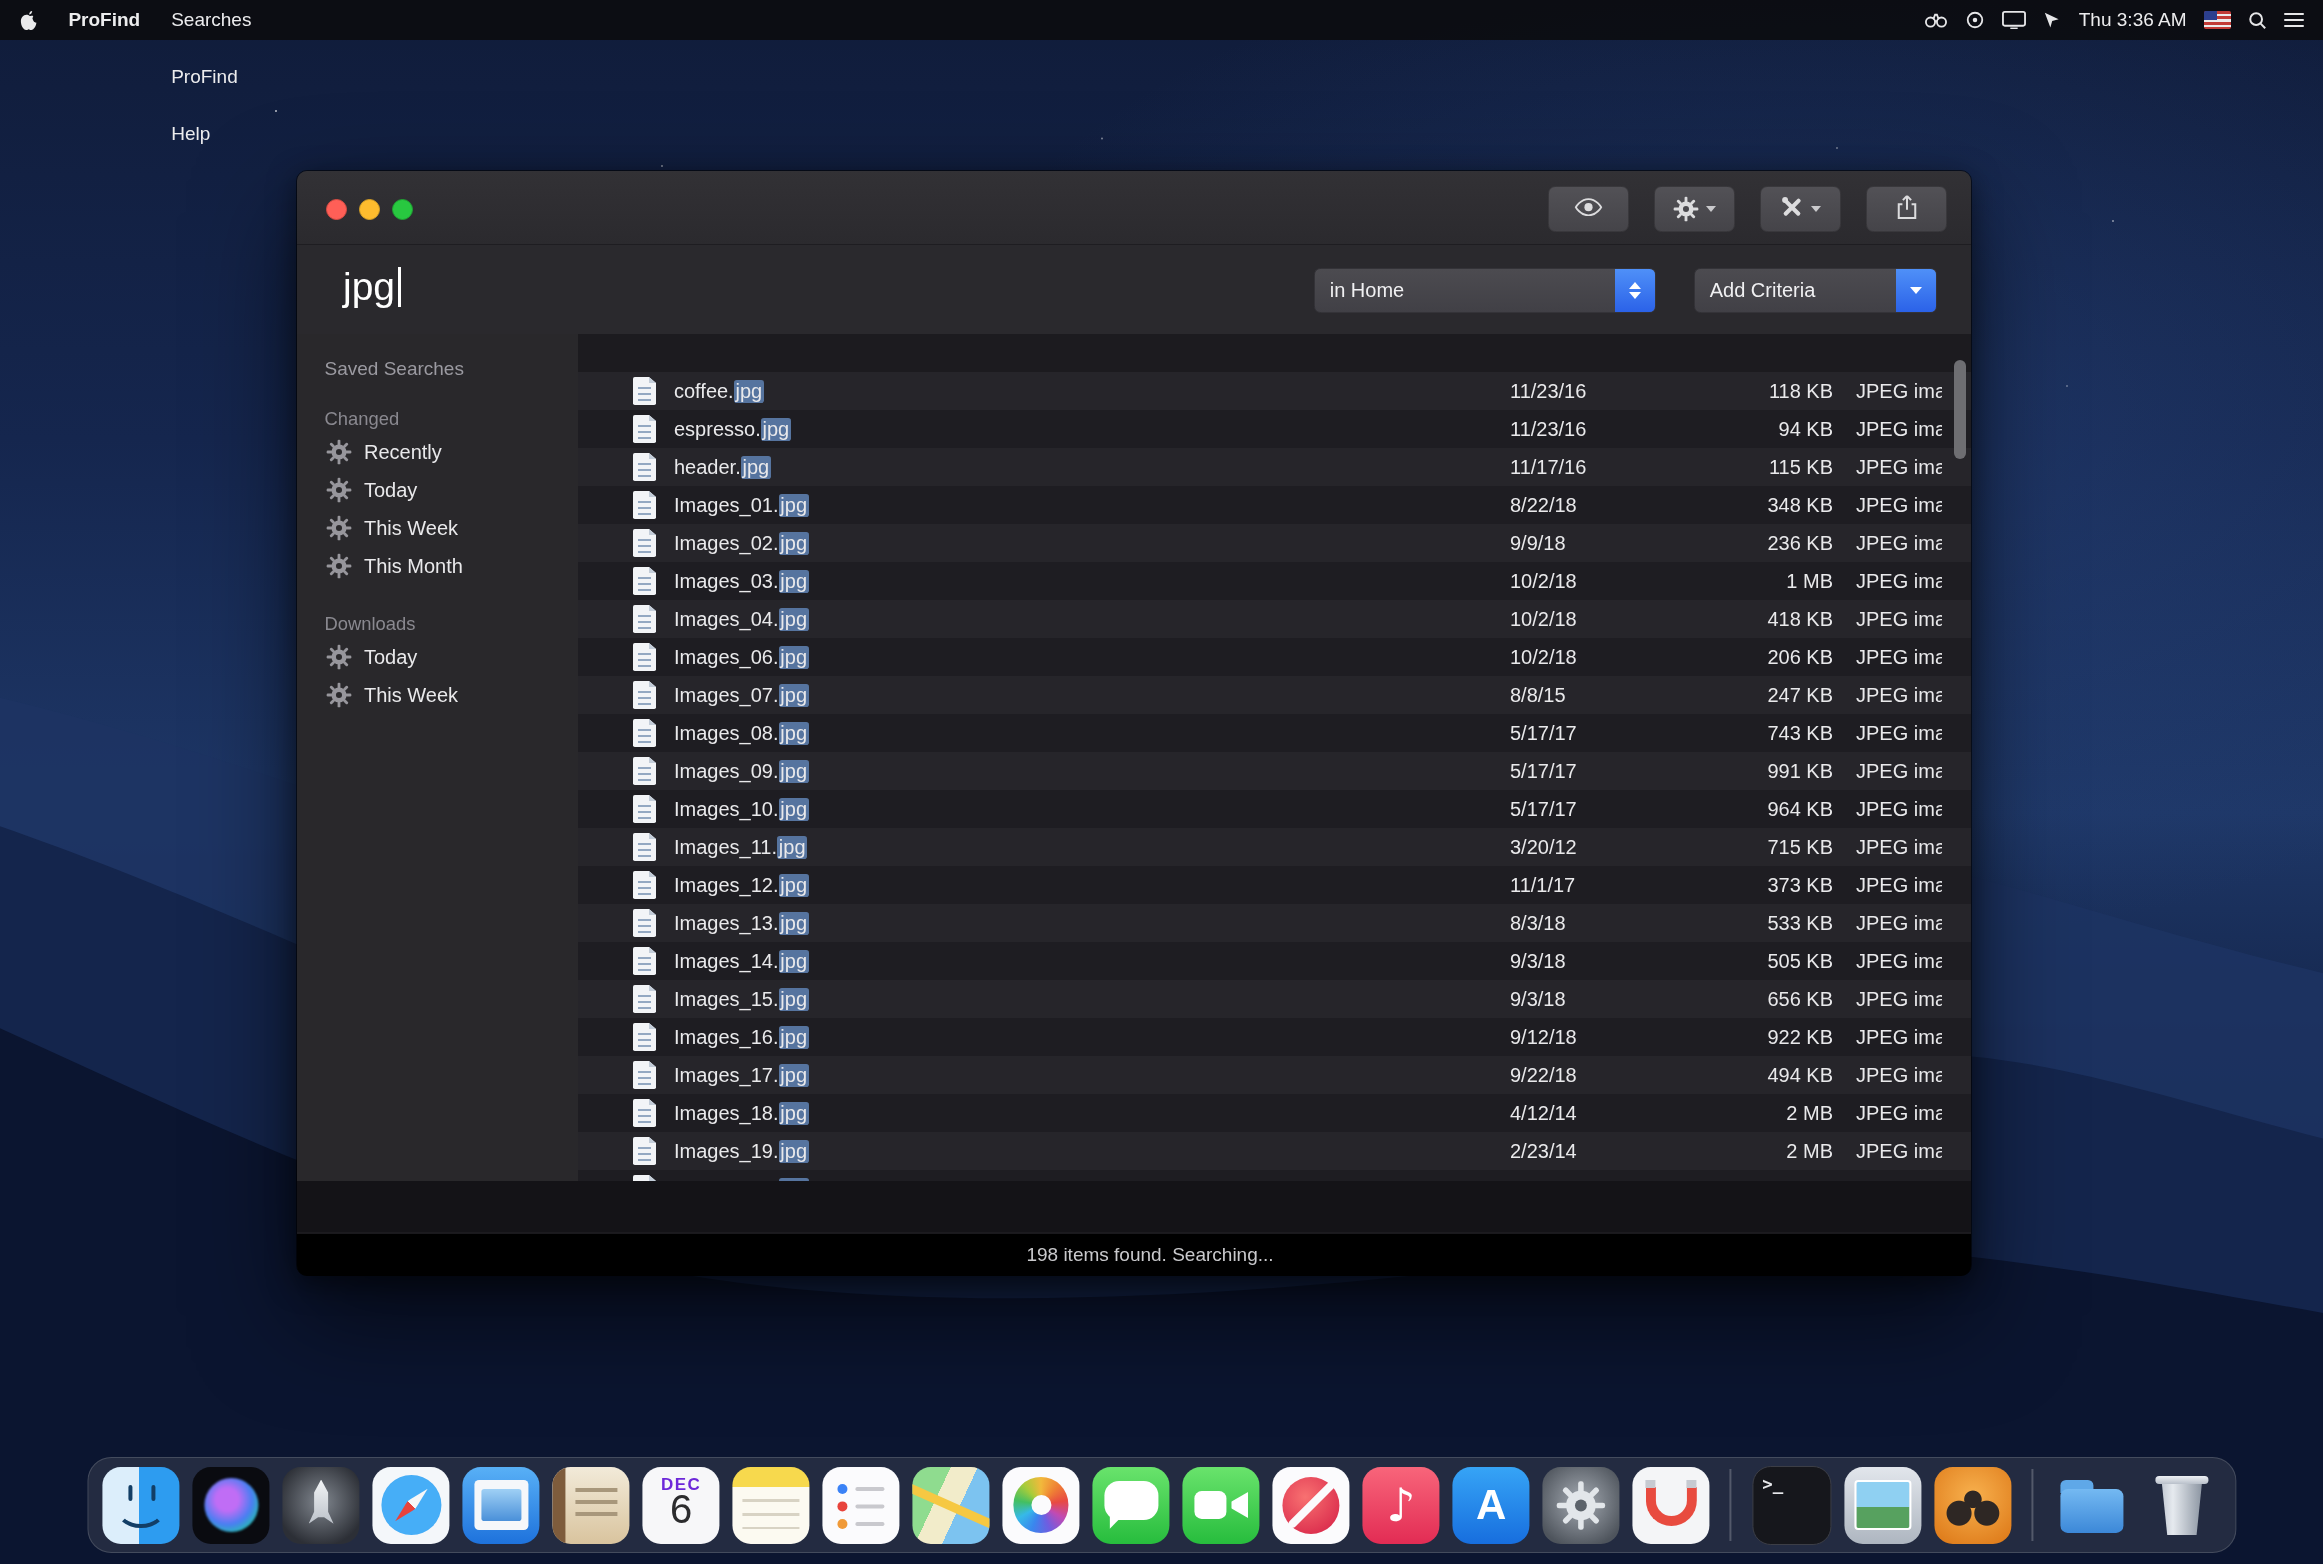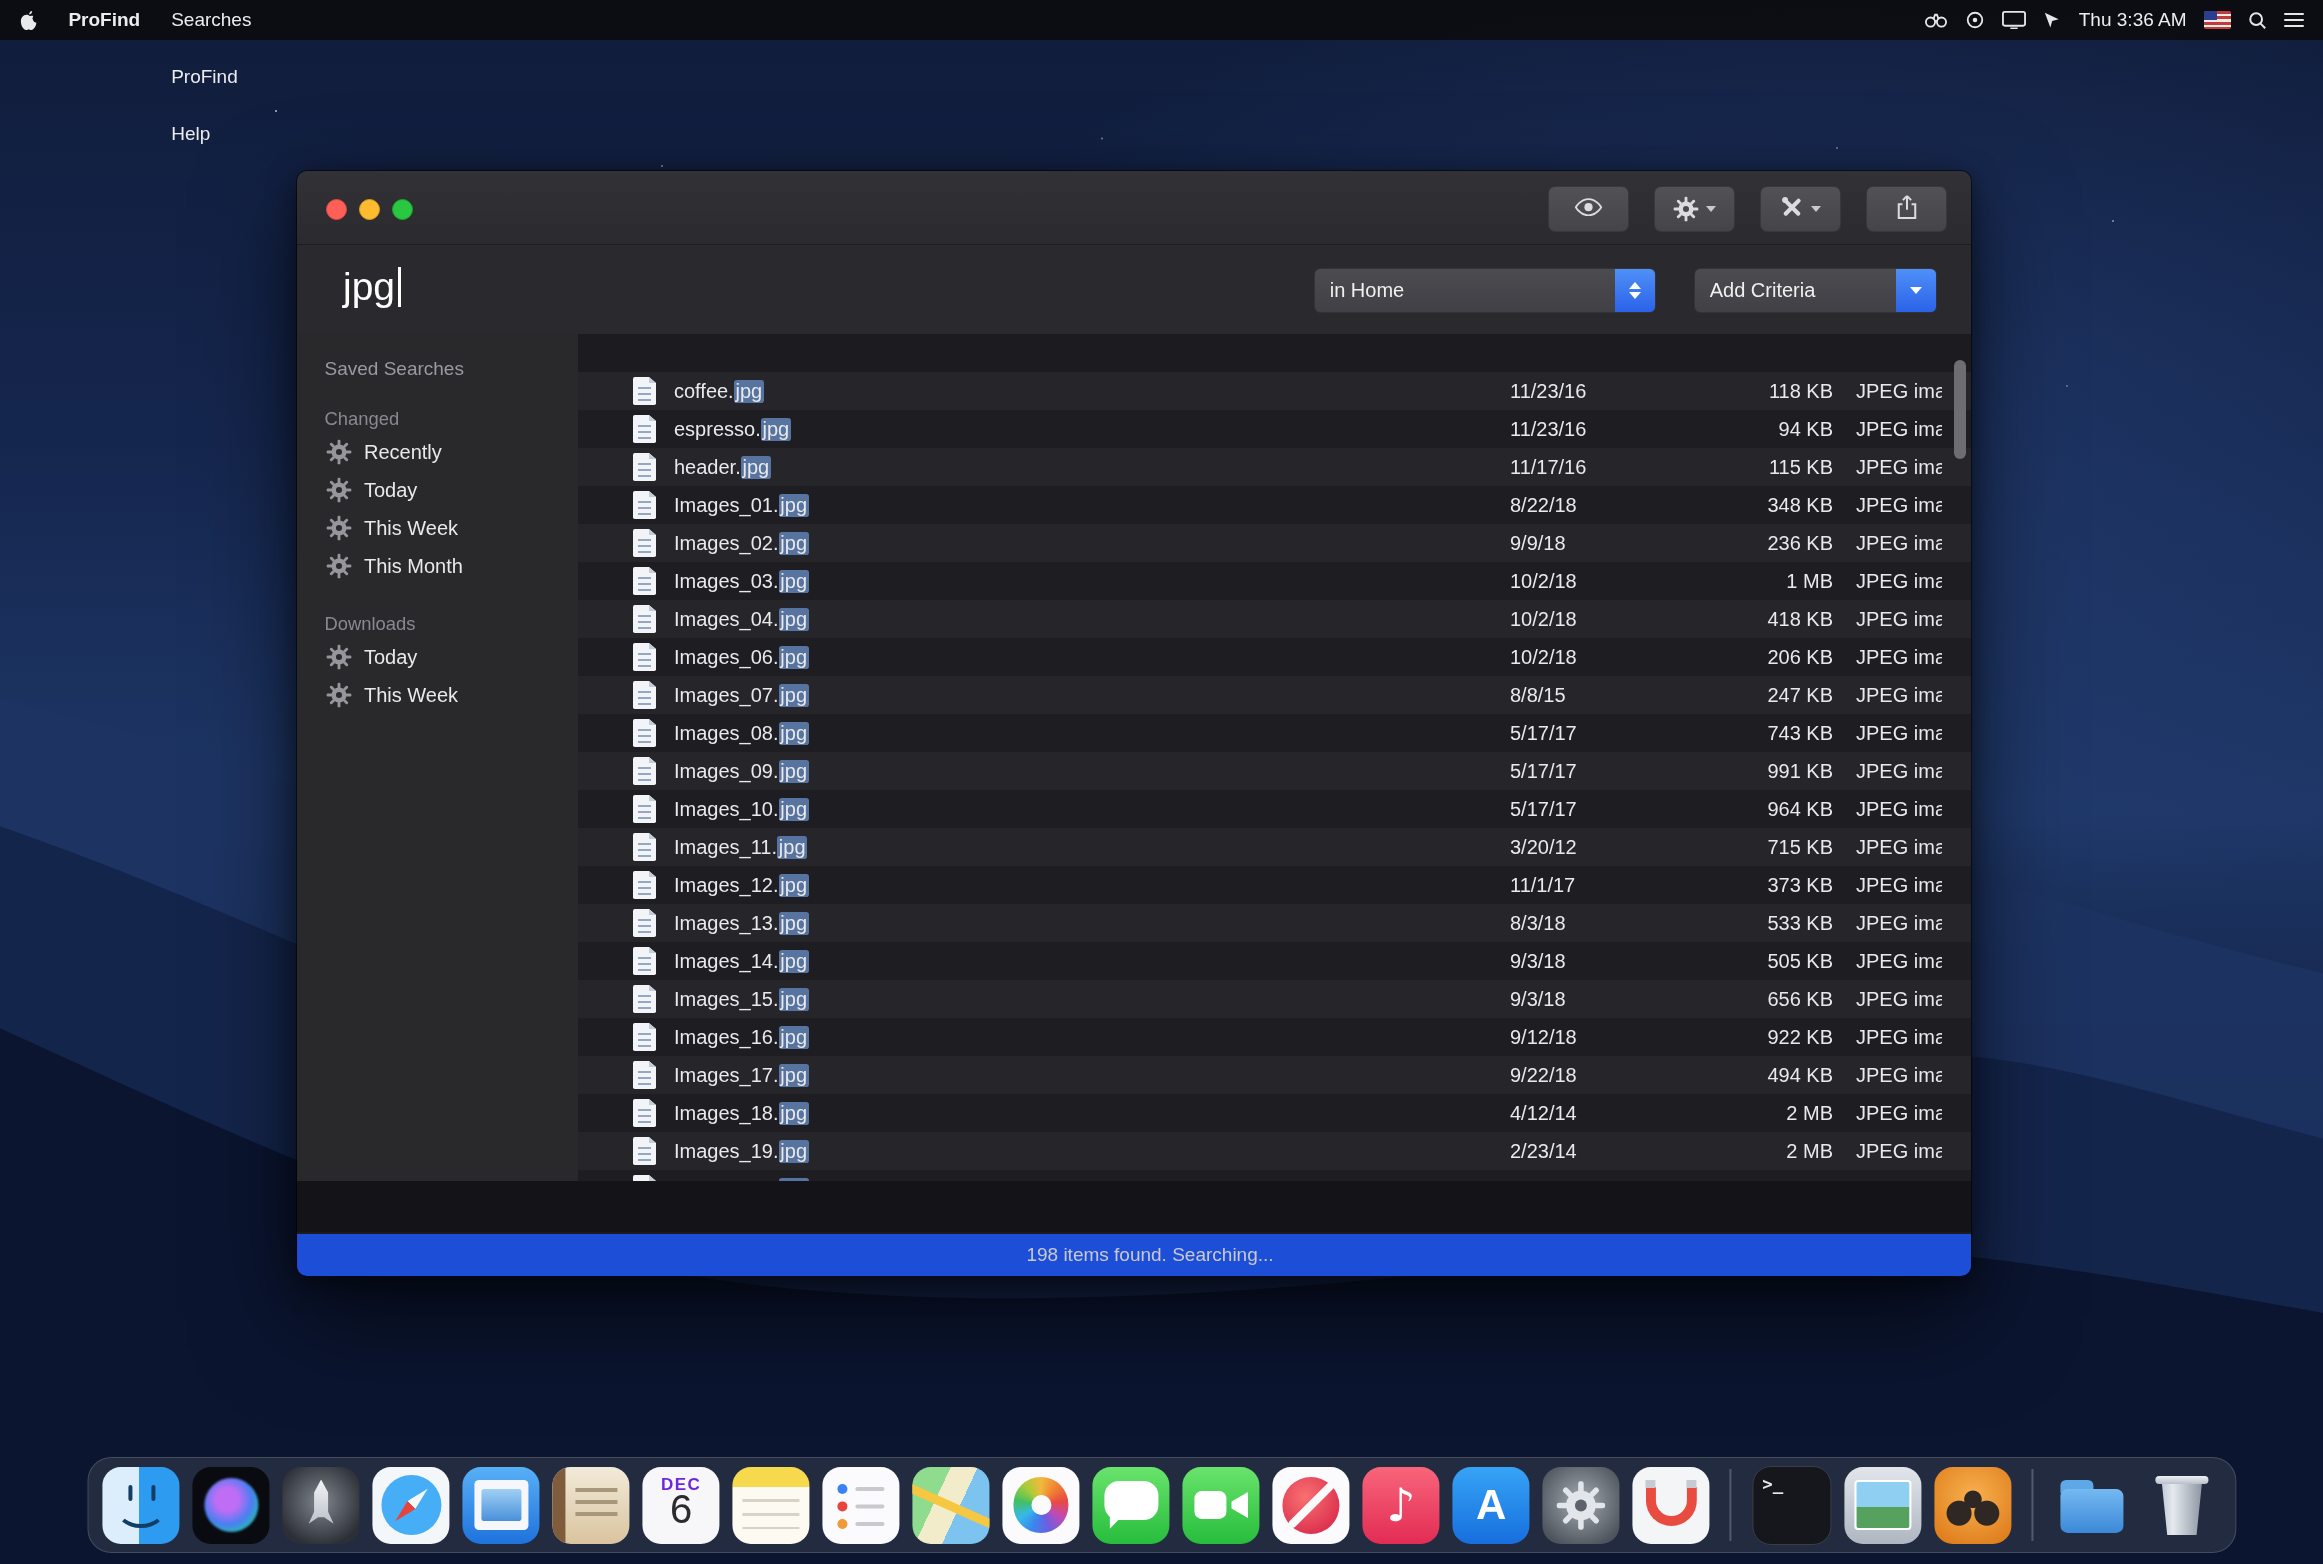--- a/index.html
+++ b/index.html
@@ -85,21 +85,21 @@
   .c-kind{left:1278px;width:86px;overflow:hidden;}
   .hl{background:#56749f;border-radius:2.8px;padding:0 1.8px;}
   .doc-icon{width:23px;height:28.5px;background:#f2f4f7;border-radius:1.8px;position:relative;
     clip-path:polygon(0 0,68% 0,100% 22%,100% 100%,0 100%);}
   .doc-icon::before{content:'';position:absolute;left:4.6px;right:4.6px;top:10px;height:13.8px;
     background:repeating-linear-gradient(180deg,#93a8c2 0 2.3px,transparent 2.3px 6px);}
   .doc-icon::after{content:'';position:absolute;right:0;top:0;width:7.3px;height:6.4px;background:#c3cdd9;}
   .scroll-thumb{position:absolute;right:5.5px;top:26px;width:12px;height:99px;border-radius:6.4px;background:#6e6e72;}
   
   .gapstrip{position:absolute;left:0;top:1010px;right:0;height:51px;background:#141317;}
-  .statusbar{position:absolute;left:0;top:1062px;right:0;height:42px;background:#1d4ed8;border-top:0.9px solid #1a191d;
+  .statusbar{position:absolute;left:0;top:1062px;right:0;height:42px;background:#000000;border-top:0.9px solid #1a191d;
     border-radius:0 0 10px 10px;display:flex;align-items:center;justify-content:center;color:#c9c9cc;font-size:19px;padding-left:32px;}
   
   .dock{position:absolute;left:50%;bottom:12px;transform:translateX(-50%);height:94px;z-index:40;
     background:rgba(62,68,84,0.48);border:0.9px solid rgba(255,255,255,0.15);border-radius:24px;
     display:flex;align-items:center;gap:13px;padding:0 14.7px;}
   .dock-sep{width:1.8px;height:72px;background:rgba(255,255,255,0.22);margin:0 7.3px;flex:0 0 auto;}
   .di{width:77px;height:77px;border-radius:18.4px;position:relative;overflow:hidden;flex:0 0 auto;}
   .di.open-shape{overflow:visible;border-radius:0;}
   .icon-finder{background:linear-gradient(90deg,#dceefb 0 47%,#2d9cf0 47%);}
   .icon-finder::after{content:'';position:absolute;top:24%;left:33%;width:4.6px;height:15.6px;background:#123e66;border-radius:2.8px;box-shadow:23px 0 #123e66;}

